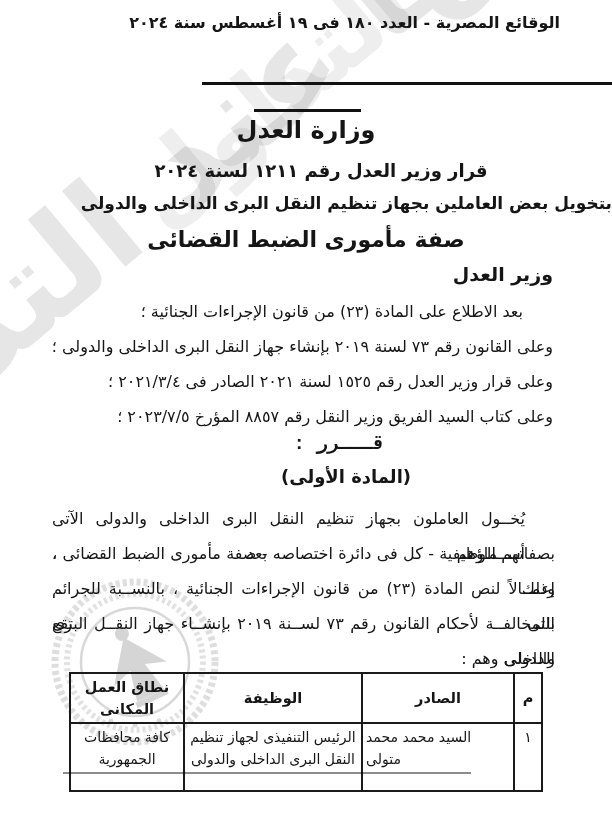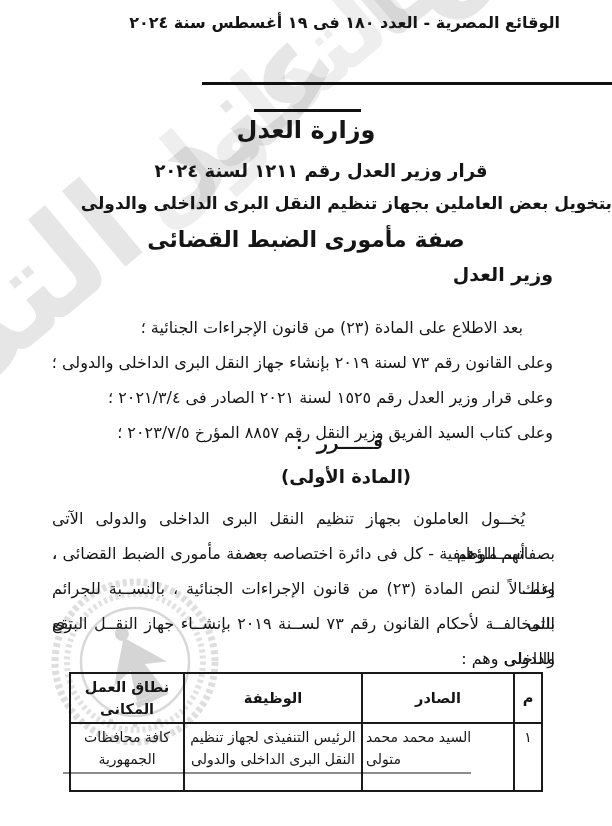--- a/index.html
+++ b/index.html
@@ -24,21 +24,21 @@
   
   .z{position:relative;z-index:1;}
   .section-title{position:absolute;top:52px;left:0;right:0;text-align:center;font-size:40px;font-weight:bold;letter-spacing:1px;}
   .section-underline{position:absolute;top:109px;left:254px;width:107px;height:3px;background:#111;}
   .ministry-title{position:absolute;top:116px;left:0;right:0;text-align:center;font-size:24px;font-weight:bold;}
   .decree-l1{position:absolute;top:160px;left:0;right:0;text-align:center;font-size:18px;font-weight:bold;transform:translateX(15px);}
   .decree-l2{position:absolute;top:193px;left:0;right:0;text-align:right;font-size:17px;font-weight:bold;}
   .decree-l3{position:absolute;top:227px;left:0;right:0;text-align:center;font-size:22px;font-weight:bold;}
   .issuer-heading{position:absolute;top:263px;right:59px;font-size:19px;font-weight:bold;}
   
-  .preamble{position:absolute;top:294px;right:59px;left:48px;font-size:16px;line-height:35px;margin-top:16px;}
+  .preamble{position:absolute;top:294px;right:59px;left:48px;font-size:16px;line-height:35px;}
   .preamble .line{height:35px;text-align:start;}
   .preamble .indent{padding-right:30px;}
   
   .decided-label{position:absolute;top:431px;right:227px;font-size:19px;font-weight:bold;font-family:Liberation Mono, monospace;}
   .article-heading{position:absolute;top:466px;left:0;right:0;text-align:center;font-size:18px;font-weight:bold;transform:translateX(40px);}
   .article-body{position:absolute;top:501px;right:57px;left:52px;font-size:16px;line-height:35px;}
   .article-body .line{height:35px;}
   .jline{text-align:justify;text-align-last:justify;}
   .article-body .indent{padding-right:30px;}
   

